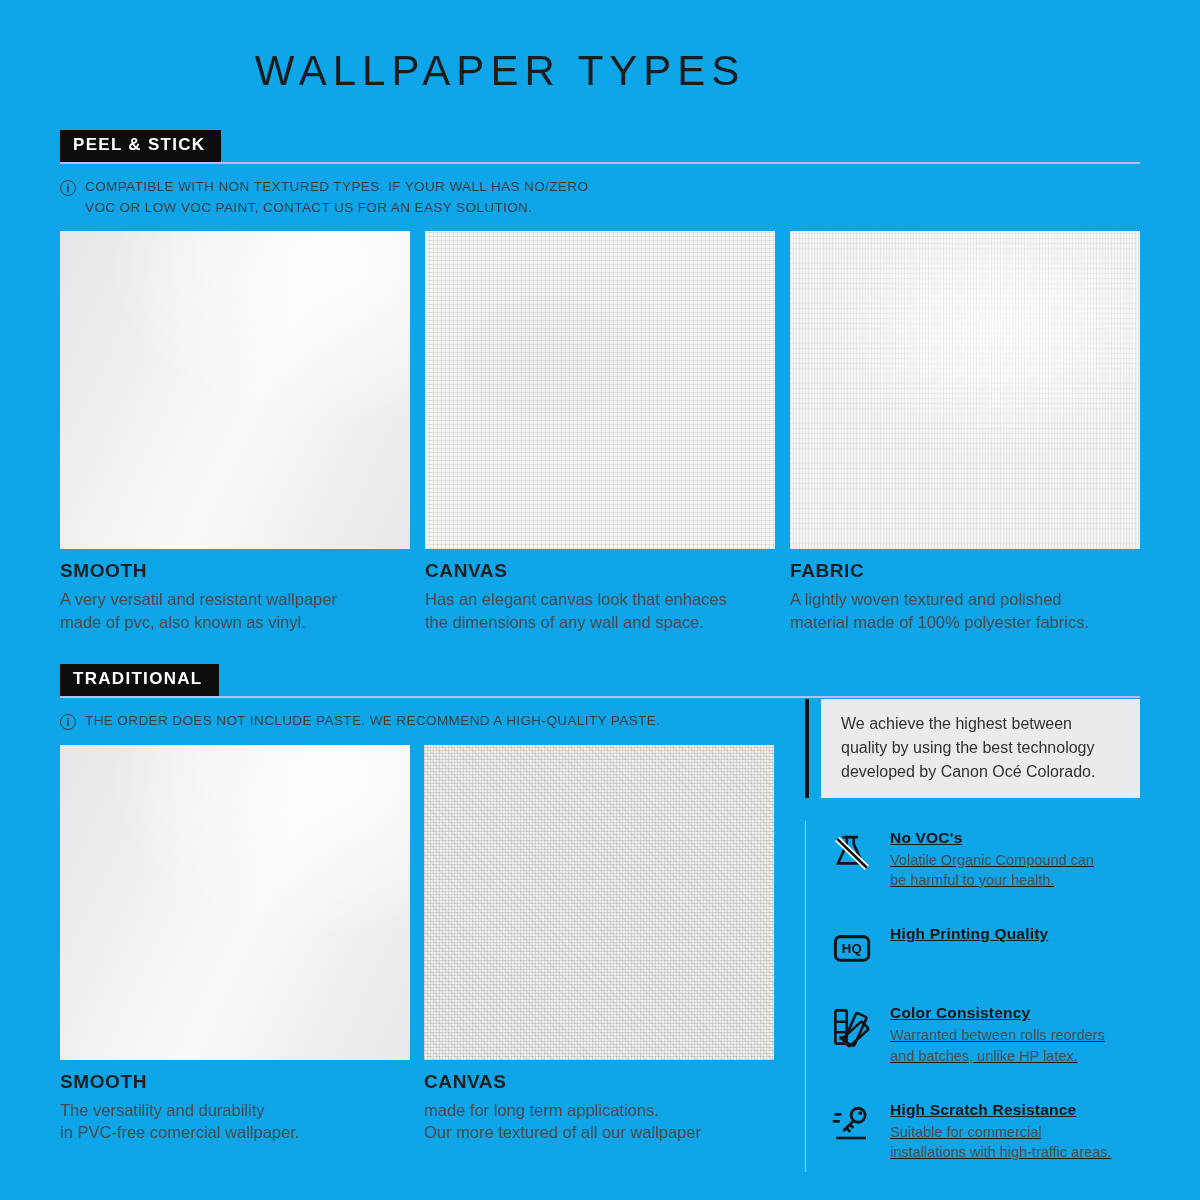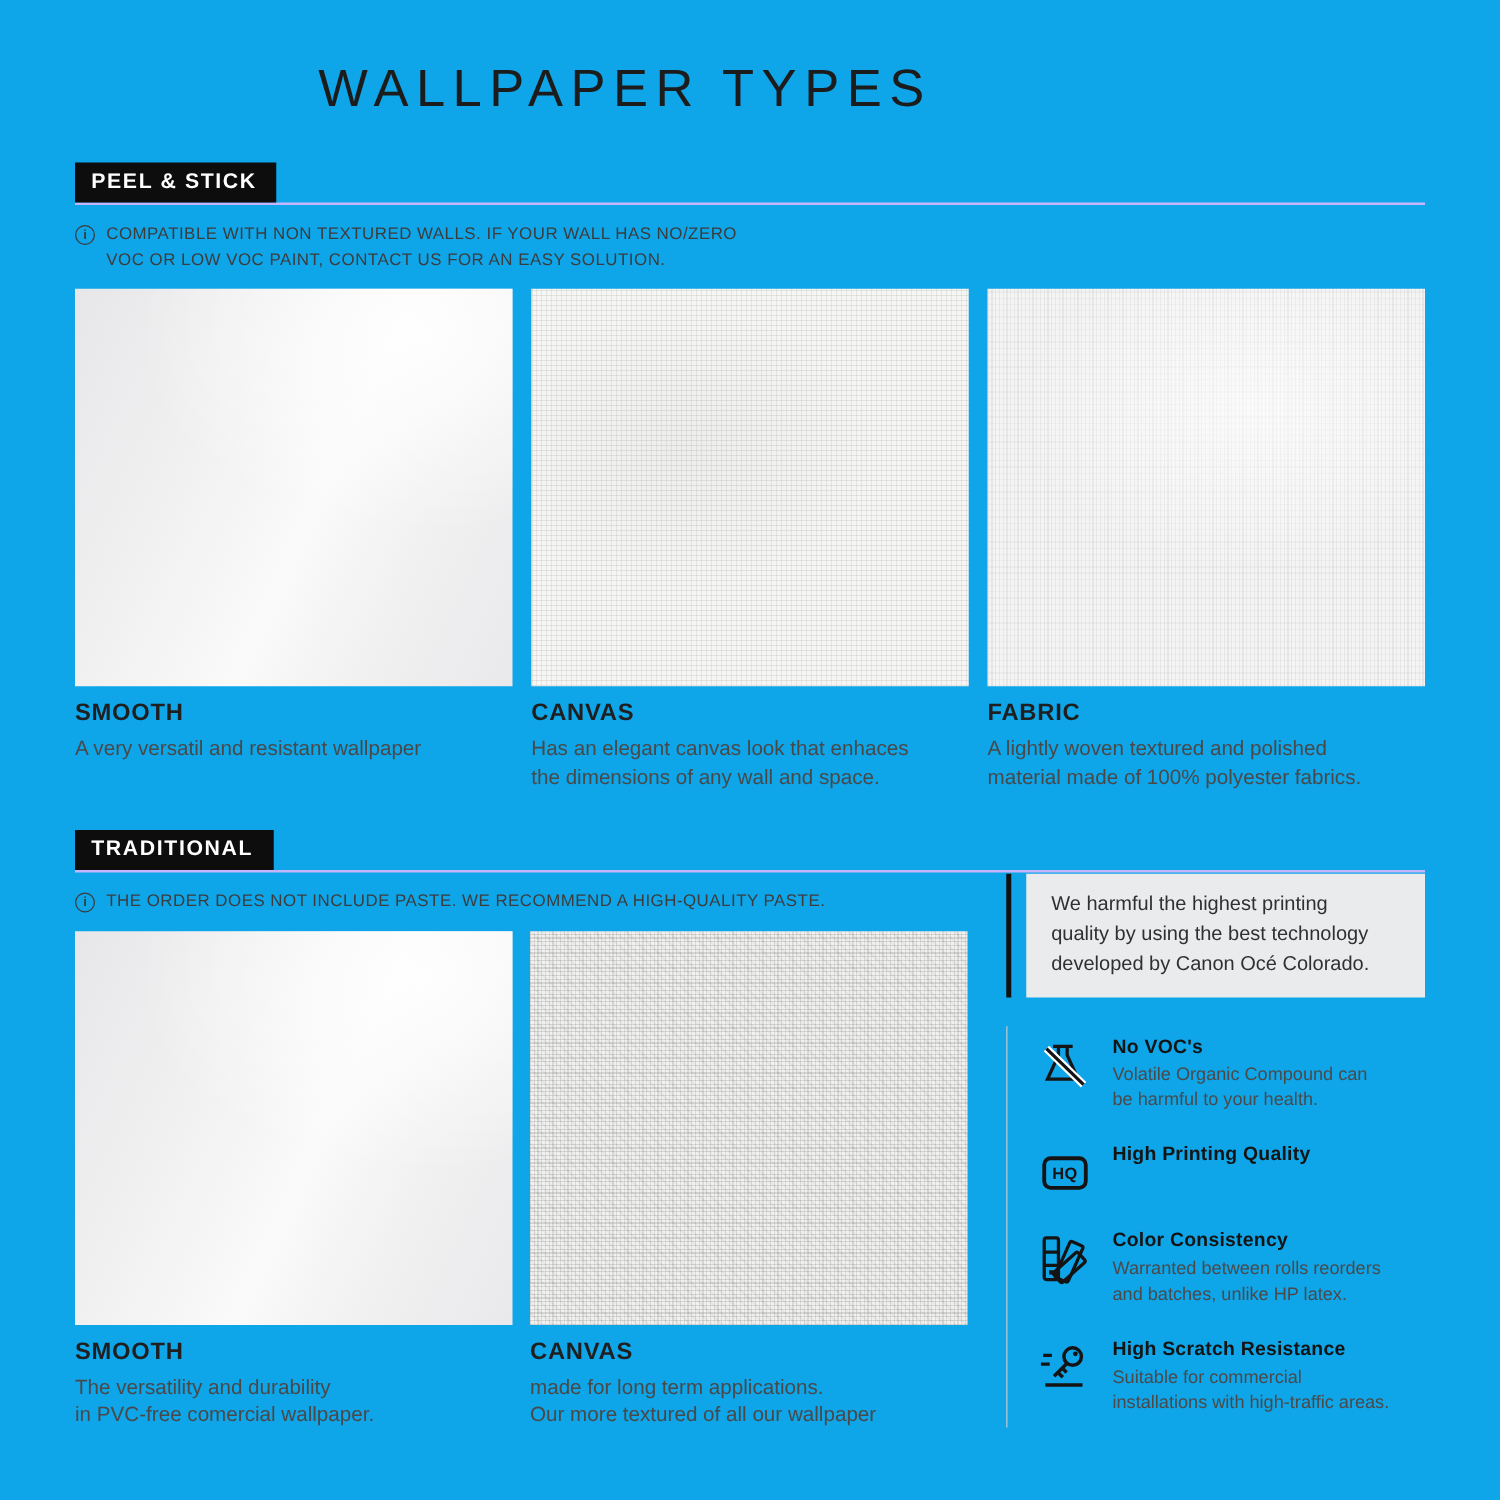--- a/index.html
+++ b/index.html
@@ -66,21 +66,21 @@
   .swatch-grid2 { display:grid; grid-template-columns:repeat(2,350px); column-gap:14px; margin-top:13px; }
   .bottom-right { width:335px; margin-left:31px; margin-top:1px; }
   .quote { display:flex; align-items:stretch; }
   .quote-bar { width:4px; background:#111111; flex:none; }
   .quote-box {
     background:#e9ebec; margin-left:12px; flex:1;
     padding:13px 14px 14px 20px; font-size:16px; line-height:1.5; color:#303030;
   }
   .features {
     margin-top:23px; border-left:1px solid #c4c6c7;
-    padding:8px 0 10px 25px; display:flex; flex-direction:column; gap:25px;
+    padding:8px 0 10px 25px; display:flex; flex-direction:column; gap:35px;text-decoration:underline;
   }
   .feature { display:flex; gap:17px; }
   .feature-icon { width:42px; height:42px; flex:none; margin-top:2px; }
   .feature-icon svg { width:42px; height:42px; display:block; }
   .feature-title { font-size:15.5px; font-weight:700; color:#141414; letter-spacing:0.2px; }
   .feature-desc { font-size:14.5px; color:#4a4a4a; line-height:1.4; margin-top:3px; }
   .hq-letters { font:bold 15px "Liberation Sans", sans-serif; letter-spacing:0.5px; }
 </style>
 </head>
 <body>
@@ -93,31 +93,32 @@
 
   <div class="content">
 
     <div class="section-header">
       <div class="section-badge">PEEL &amp; STICK</div>
     </div>
 
     <div class="note">
       <span class="info-icon"></span>
       <div class="note-text">
-        <div>COMPATIBLE WITH NON TEXTURED WALLS. IF YOUR WALL HAS NO/ZERO</div>
+        <div>COMPATIBLE WITH NON TEXTURED TYPES. IF YOUR WALL HAS NO/ZERO</div>
         <div>VOC OR LOW VOC PAINT, CONTACT US FOR AN EASY SOLUTION.</div>
       </div>
     </div>
 
     <div class="swatch-grid3">
       <div>
         <div class="swatch texture-smooth"></div>
         <div class="caption-name">SMOOTH</div>
         <div class="caption-desc">
           <div>A very versatil and resistant wallpaper</div>
+          <div>made of pvc, also known as vinyl.</div>
         </div>
       </div>
       <div>
         <div class="swatch texture-canvas"></div>
         <div class="caption-name">CANVAS</div>
         <div class="caption-desc">
           <div>Has an elegant canvas look that enhaces</div>
           <div>the dimensions of any wall and space.</div>
         </div>
       </div>
@@ -159,21 +160,21 @@
               <div>Our more textured of all our wallpaper</div>
             </div>
           </div>
         </div>
       </div>
 
       <div class="bottom-right">
         <div class="quote">
           <div class="quote-bar"></div>
           <div class="quote-box">
-            <div>We harmful the highest printing</div>
+            <div>We achieve the highest between</div>
             <div>quality by using the best technology</div>
             <div>developed by Canon Océ Colorado.</div>
           </div>
         </div>
 
         <div class="features">
 
           <div class="feature">
             <div class="feature-icon">
               <svg viewBox="0 0 48 48" fill="none">

